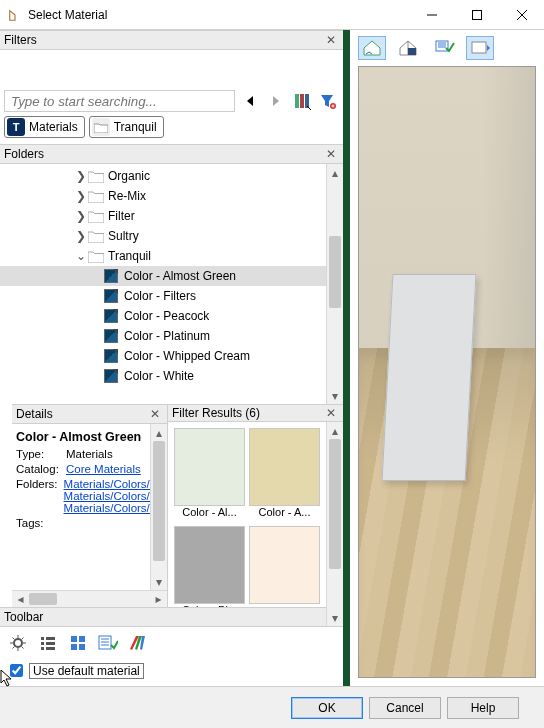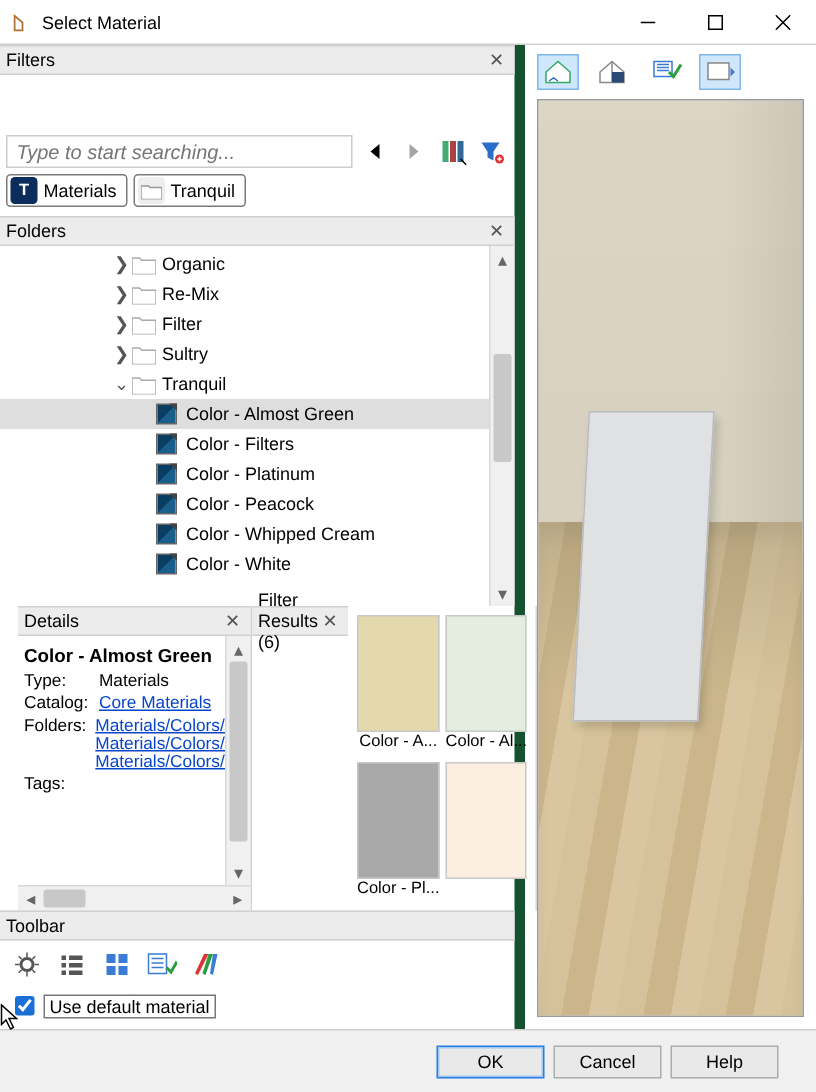--- a/index.html
+++ b/index.html
@@ -57,21 +57,21 @@
   .details-inner { flex:1; padding:6px 4px; font-size:11.5px; overflow:hidden; }
   .details-inner .row { display:flex; gap:6px; margin:3px 0; align-items:flex-start; }
   .details-inner .lbl { width:44px; color:#000; }
   .details-inner .val {}
   .link { color:#0645cc; text-decoration:underline; }
   .details .hscroll { height:17px; background:#f0f0f0; border-top:1px solid #d8d8d8; display:flex; }
   .details .hscroll .harrow { width:17px; display:flex; align-items:center; justify-content:center; color:#666; }
   .details .hscroll .hthumb { flex:0 0 28px; background:#c8c8c8; margin:2px 0; border-radius:2px; }
   .details .hscroll .htrack { flex:1; }
 
-  .results { flex:1; display:flex; flex-direction:row; }
+  .results { flex:1; display:flex; flex-direction:column; }
   .results-body { flex:1; display:flex; }
   .results-grid { flex:1; padding:6px; display:grid; grid-template-columns:1fr 1fr; grid-auto-rows:94px; gap:4px; overflow:hidden; }
   .swatch { display:flex; flex-direction:column; }
   .swatch .chip { flex:1; border:1px solid #c8c8c8; }
   .swatch .cap { height:16px; font-size:11px; white-space:nowrap; overflow:hidden; text-overflow:ellipsis; text-align:center; }
 
   
   .toolbar-body { padding:4px 6px; display:flex; gap:6px; align-items:center; }
   .toolbar-body .tb { width:24px; height:24px; display:flex; align-items:center; justify-content:center; }
   .check-row { padding:2px 6px 6px 6px; display:flex; align-items:center; gap:3px; position:relative; }
@@ -220,26 +220,26 @@
             <span>Color - Almost Green</span>
           </div>
           <div class="node indent2">
             <span class="caret"></span>
             <span class="colicon"></span>
             <span>Color - Filters</span>
           </div>
           <div class="node indent2">
             <span class="caret"></span>
             <span class="colicon"></span>
+            <span>Color - Peacock</span>
+          </div>
+          <div class="node indent2">
+            <span class="caret"></span>
+            <span class="colicon"></span>
             <span>Color - Platinum</span>
-          </div>
-          <div class="node indent2">
-            <span class="caret"></span>
-            <span class="colicon"></span>
-            <span>Color - Peacock</span>
           </div>
           <div class="node indent2">
             <span class="caret"></span>
             <span class="colicon"></span>
             <span>Color - Whipped Cream</span>
           </div>
           <div class="node indent2">
             <span class="caret"></span>
             <span class="colicon"></span>
             <span>Color - White</span>
@@ -292,26 +292,26 @@
       </div>
 
       <div class="results">
         <div class="panel-hdr">
           <div class="title">Filter Results (6)</div>
           <div class="xbtn">✕</div>
         </div>
         <div class="results-body">
           <div class="results-grid" id="results-grid">
               <div class="swatch">
+                <div class="chip" style="background:#e5ede1"></div>
+                <div class="cap">Color - Al...</div>
+              </div>
+              <div class="swatch">
                 <div class="chip" style="background:#e4d9ac"></div>
                 <div class="cap">Color - A...</div>
-              </div>
-              <div class="swatch">
-                <div class="chip" style="background:#e5ede1"></div>
-                <div class="cap">Color - Al...</div>
               </div>
               <div class="swatch">
                 <div class="chip" style="background:#a9a9a9"></div>
                 <div class="cap">Color - Pl...</div>
               </div>
               <div class="swatch">
                 <div class="chip" style="background:#fcefe2"></div>
                 <div class="cap"></div>
               </div>
             </div>

